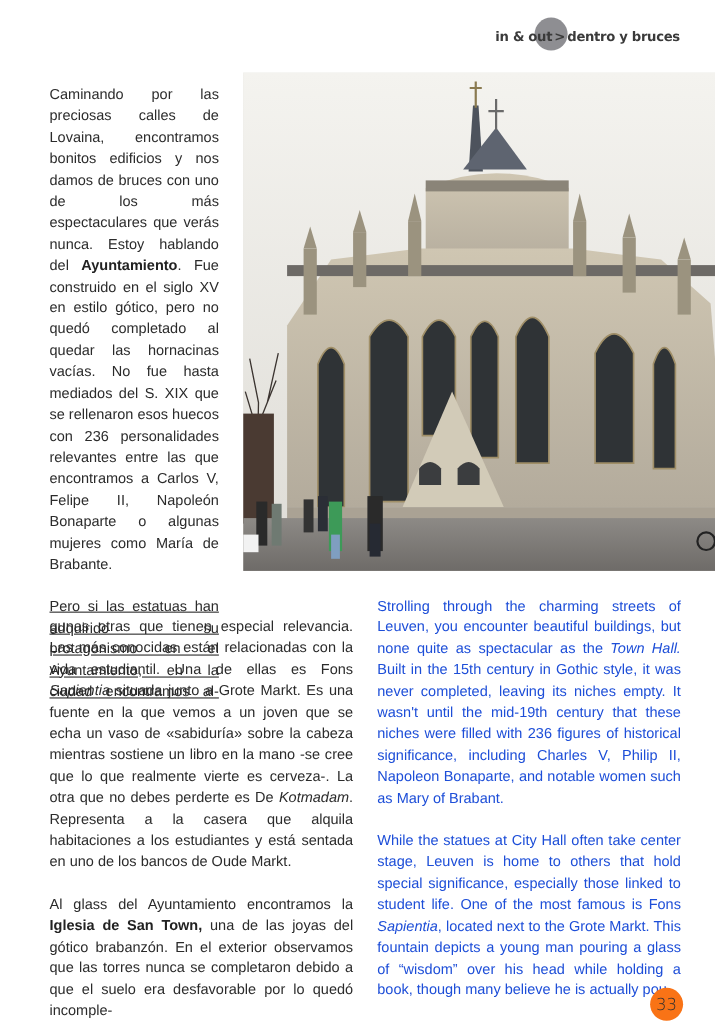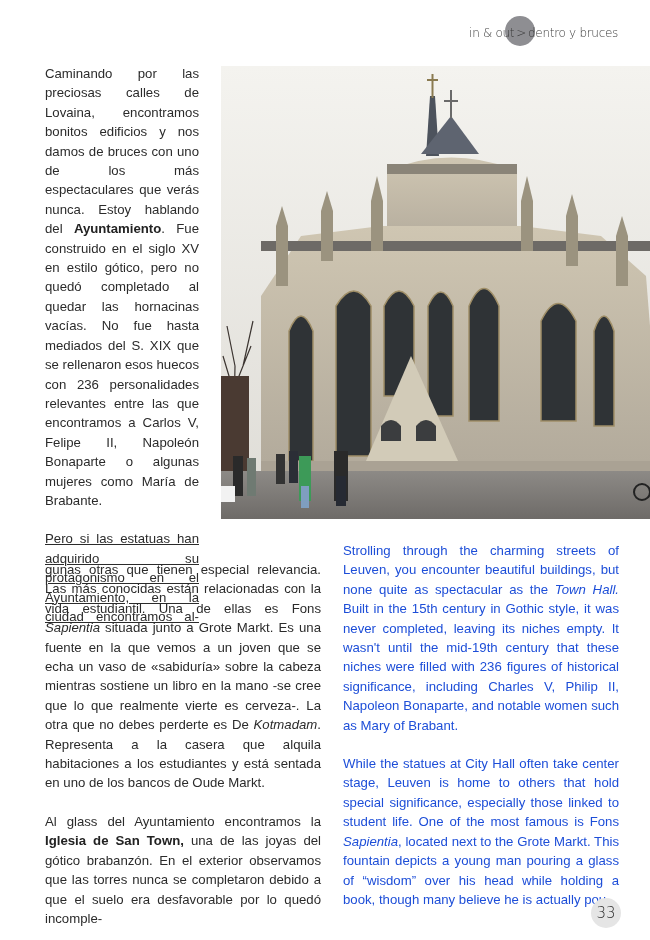--- a/index.html
+++ b/index.html
@@ -10,37 +10,37 @@
     .header {
       position: absolute; top: 22px; right: 32px; height: 22px;
       display: flex; align-items: center;
       font-family: "DejaVu Sans", sans-serif; font-size: 12px; font-weight: 300;
       color: #3a3a3a; letter-spacing: -0.3px; white-space: nowrap;
     }
     .header .dot {
       position: absolute; left: 36px; top: -6px; width: 30px; height: 30px;
       border-radius: 50%; background: #8e8e92; z-index: 0;
     }
-    .header span { position: relative; z-index: 1; }
+    .header span { position: relative; z-index: 1; font-weight: bold; }
     .header .sep { margin: 0 2px; }
 
     
     .es {
       color: #2b2b2b; font-size: 13.2px; line-height: 19.4px;
       text-align: justify; hyphens: manual;
     }
     .en {
       color: #1d4ed8; font-size: 13.2px; line-height: 19.4px;
       text-align: justify;
     }
     .es b, .en b { font-weight: bold; color: #222; }
     .es i, .en i { font-style: italic; }
 
     .col-left-top {
-      position: absolute; left: 45px; top: 64px; width: 154px;
+      position: absolute; left: 45px; top: 76px; width: 154px;
     }
     .col-left-top p { margin-bottom: 19px; text-align-last: left; }
     .col-left-top p.justify-last { text-align-last: justify; text-decoration: underline; }
 
     .col-left-bottom {
       position: absolute; left: 45px; top: 560px; width: 276px;
     }
     .col-left-bottom p { margin-bottom: 19px; }
 
     .col-right {
@@ -51,21 +51,21 @@
     
     .photo {
       position: absolute; left: 221px; top: 66px; width: 429px; height: 453px;
       overflow: hidden; background: #e9e8e4;
     }
     .photo svg { display: block; width: 100%; height: 100%; }
 
     
     .page-num {
       position: absolute; left: 591px; top: 898px; width: 30px; height: 30px;
-      border-radius: 50%; background: #e5e5e5; color: #2e2e2e;
+      border-radius: 50%; background: #f97316; color: #2e2e2e;
       font-family: "DejaVu Sans", sans-serif; font-size: 15px; font-weight: 300;
       display: flex; align-items: center; justify-content: center;
     }
   </style>
 </head>
 <body>
 
 <div class="header">
   <div class="dot"></div>
   <span>in &amp; out</span>

